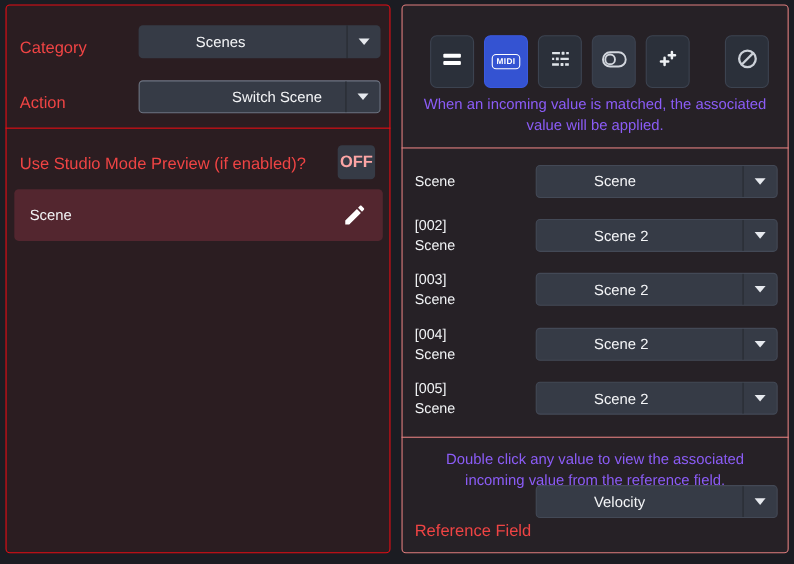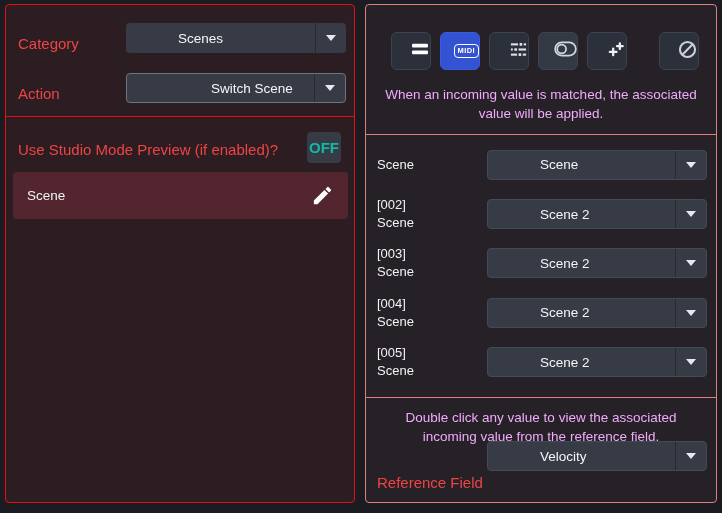--- a/index.html
+++ b/index.html
@@ -24,34 +24,34 @@
       border-left:1px solid #262a31;display:flex;align-items:center;justify-content:center;}
   .tri{width:0;height:0;border-left:5.5px solid transparent;border-right:5.5px solid transparent;
       border-top:6.5px solid #e6e9ee;}
   .dd-bordered{border:1px solid #6d7482;padding-left:44px;}
   .dd-subtle{border:1px solid #434956;}
 
   
   .sep-red{position:absolute;left:-1px;right:-1px;height:1px;background:#e70d15;}
   .off-btn{position:absolute;left:301px;top:127px;width:34px;height:31px;background:#363b46;
       border-radius:4px;display:flex;align-items:center;justify-content:center;
-      font-weight:bold;font-size:15px;color:#14b8a6;cursor:pointer;}
+      font-weight:bold;font-size:15px;color:#fca5a5;cursor:pointer;}
   .scene-row{position:absolute;left:7px;top:167px;width:335px;height:47px;background:#53262f;
       border-radius:4px;display:flex;align-items:center;padding:0 14px;box-sizing:border-box;}
   .scene-row .pencil{margin-left:auto;display:flex;}
 
   
   .toolbar{position:absolute;left:25px;right:17px;top:27px;height:38px;display:flex;gap:9px;}
-  .tbtn{width:40px;height:38px;border-radius:6px;background:#2b303a;border:1px solid #3c4350;
-      box-sizing:border-box;display:flex;align-items:center;justify-content:flex-end;cursor:pointer;}
+  .tbtn{width:40px;height:48px;border-radius:6px;background:#2b303a;border:1px solid #3c4350;
+      box-sizing:border-box;display:flex;align-items:center;justify-content:center;cursor:pointer;}
   .tbtn.active{background:#3453d2;border-color:#3b5ae0;}
   .tbtn.ban{margin-left:auto;}
   .midi-badge{border:1.5px solid #fff;border-radius:4px;padding:2px 3px;
       font-size:7.5px;font-weight:bold;letter-spacing:.4px;color:#fff;line-height:1;}
-  .info{position:absolute;left:15px;right:15px;text-align:center;font-size:13.5px;line-height:19px;color:#f0abfc;}
+  .info{position:absolute;left:15px;right:15px;text-align:center;font-size:13.5px;line-height:19px;color:#8b5cf6;}
   .sep-pink{position:absolute;left:-1px;right:-1px;height:1px;background:#e07e7e;}
 
   .rows{position:absolute;left:11px;right:9px;top:135px;}
   .vrow{height:49.4px;display:flex;align-items:center;position:relative;}
   .vrow-label{width:110px;font-size:13px;line-height:18px;}
   .vrow .dd{position:relative;flex:1;height:30px;}
 
   .ref-label{left:11px;top:469px;}
   .dd-cat{left:120px;top:18px;width:220px;}
   .dd-act{left:120px;top:68px;width:220px;}

